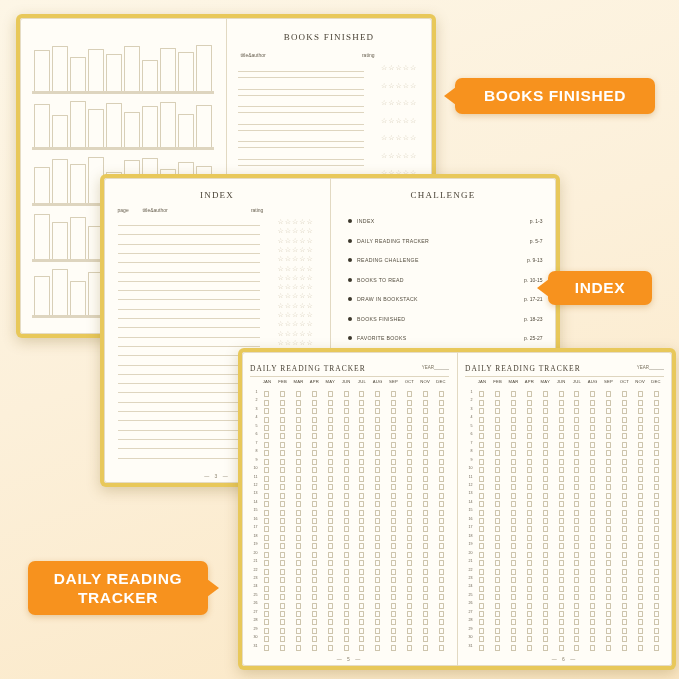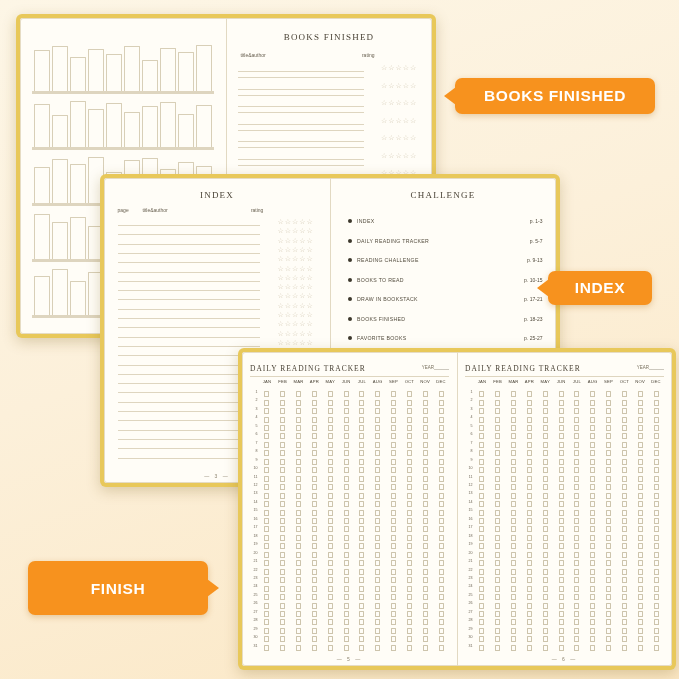--- a/index.html
+++ b/index.html
@@ -3066,17 +3066,18 @@
         <div class="pgnum">
           — <span>6</span> —
         </div>
       </div>
     </div>
   </div>
 
   <div class="callout" style="left:28px;top:561px;width:180px;height:54px;font-size:15.5px;line-height:19px;">
     <span class="tail tail-right"></span>
     <span id="callout-tracker">
-        <div>FINISH</div>
+        <div>DAILY READING</div>
+        <div>TRACKER</div>
       </span>
   </div>
 
 </div>
 
 </body></html>

